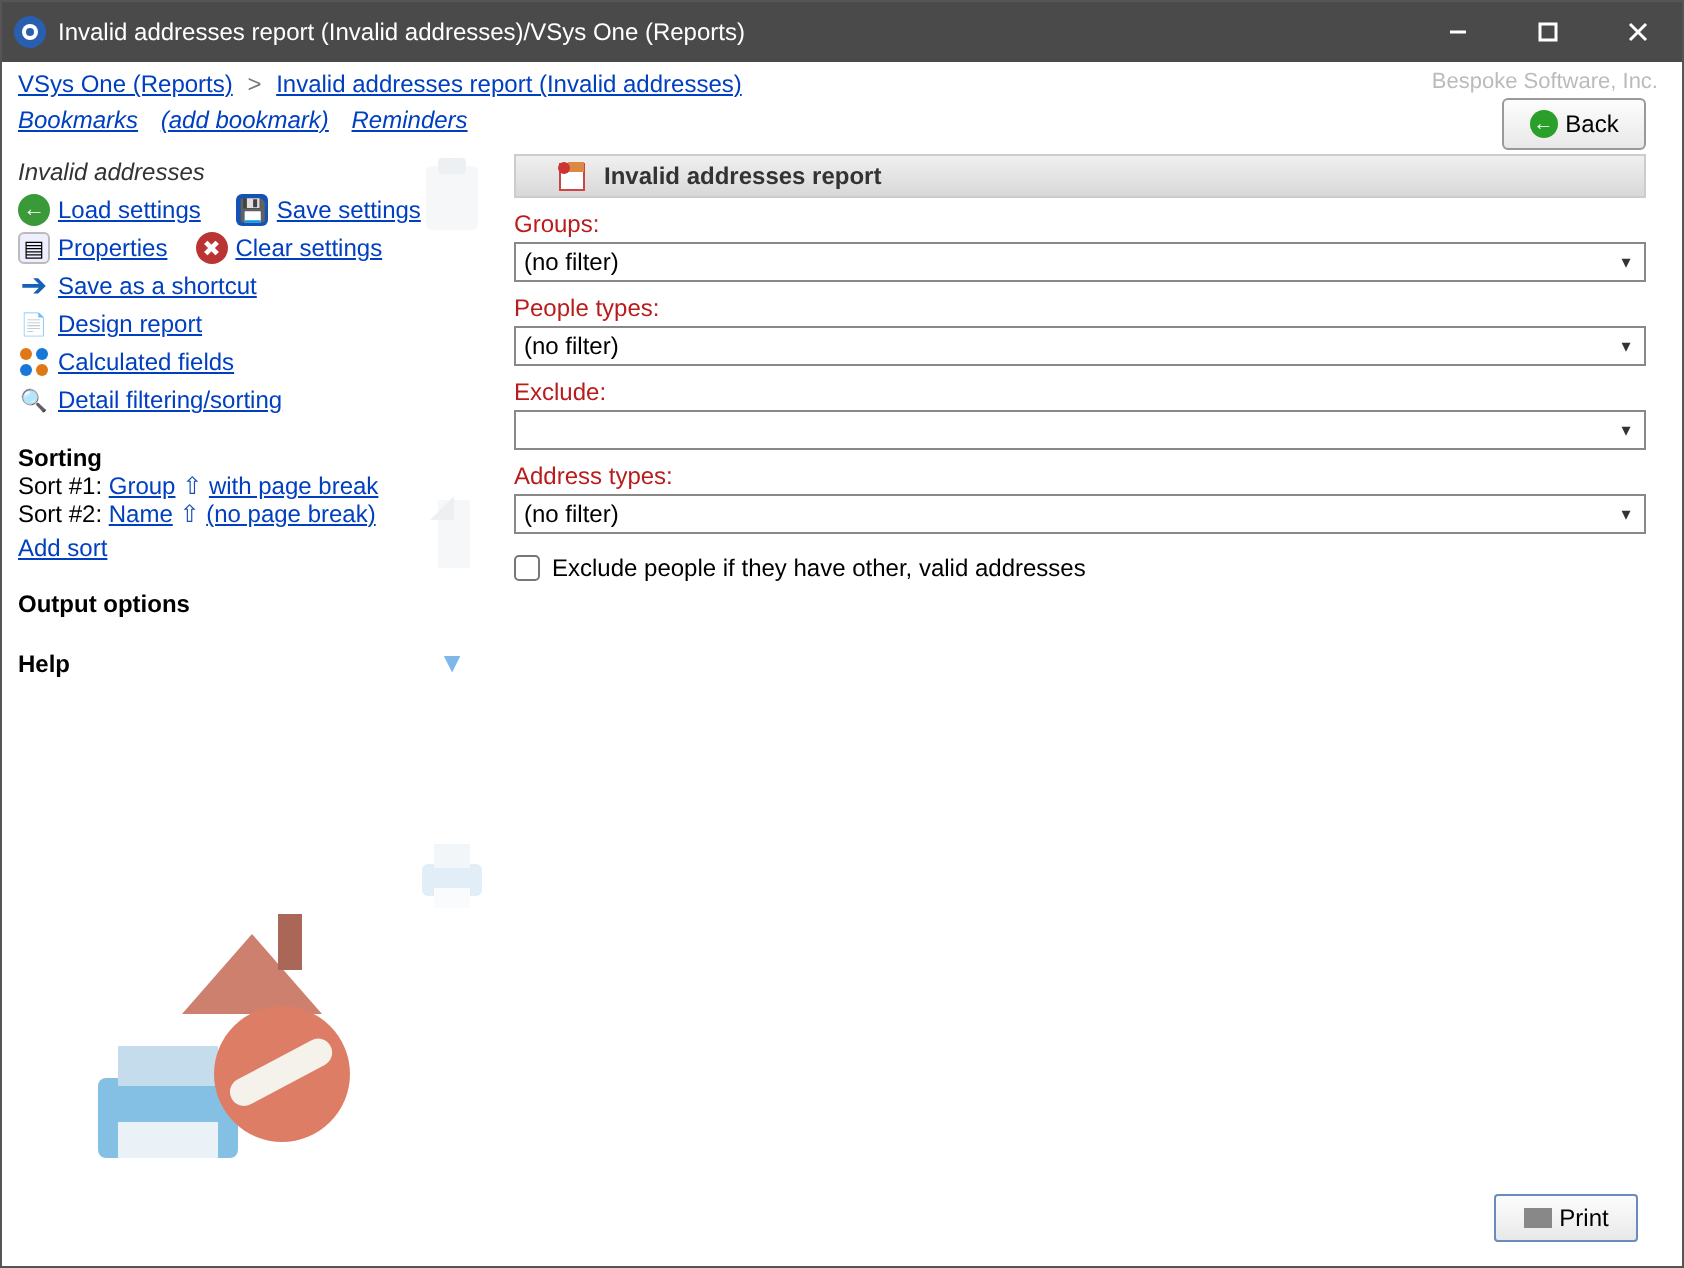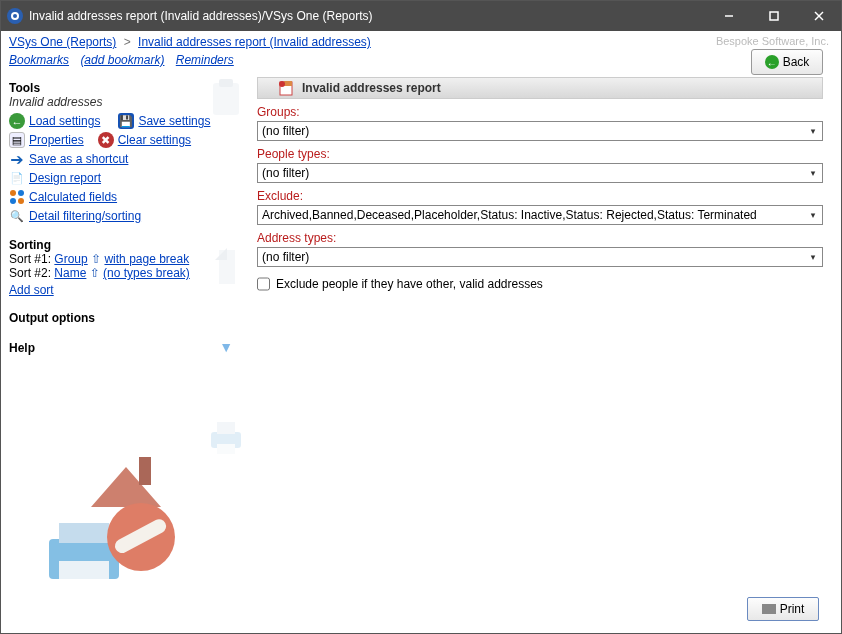--- a/index.html
+++ b/index.html
@@ -124,21 +124,20 @@
           </svg>
       </div>
       <div class="big-icon printer-faint" style="top:345px;">
         <svg viewBox="0 0 42 42">
             <rect x="6" y="16" width="30" height="16" rx="3" fill="#9fc8e6"></rect>
             <rect x="12" y="6" width="18" height="12" fill="#d8e4ee"></rect>
             <rect x="12" y="28" width="18" height="10" fill="#eef3f7"></rect>
           </svg>
       </div>
 
-      <h4>Tools</h4>
       <span class="sub-i">Invalid addresses</span>
 
       <div class="tool-row">
         <span class="ico16" style="background:#3a9a3a;color:#fff;border-radius:50%;">←</span>
         <a>Load settings</a>
         <span style="width:10px"></span>
         <span class="ico16" style="background:#1552b5;color:#fff;">💾</span>
         <a>Save settings</a>
       </div>
       <div class="tool-row">
@@ -175,21 +174,21 @@
       <div class="section-gap"></div>
       <h4>Sorting</h4>
       <div class="side-plain">
         <span>Sort #1: </span><a class="side-link">Group</a>
         <span style="color:#1552b5;"> ⇧ </span>
         <a class="side-link">with page break</a>
       </div>
       <div class="side-plain">
         <span>Sort #2: </span><a class="side-link">Name</a>
         <span style="color:#1552b5;"> ⇧ </span>
-        <a class="side-link">(no types break)</a>
+        <a class="side-link">(no page break)</a>
       </div>
       <div class="tool-row">
           <a>Add sort</a>
         </div>
 
       <div class="section-gap"></div>
       <h4>Output options</h4>
 
       <div class="section-gap"></div>
       <div style="display:flex;align-items:center;">
@@ -235,21 +234,20 @@
         <label>People types:</label>
         <div class="combo">
           <span>(no filter)</span>
           <span class="arrow">▾</span>
         </div>
       </div>
 
       <div class="field-group">
         <label>Exclude:</label>
         <div class="combo">
-          <span>Archived,Banned,Deceased,Placeholder,Status: Inactive,Status: Rejected,Status: Terminated</span>
           <span class="arrow">▾</span>
         </div>
       </div>
 
       <div class="field-group">
         <label>Address types:</label>
         <div class="combo">
           <span>(no filter)</span>
           <span class="arrow">▾</span>
         </div>

